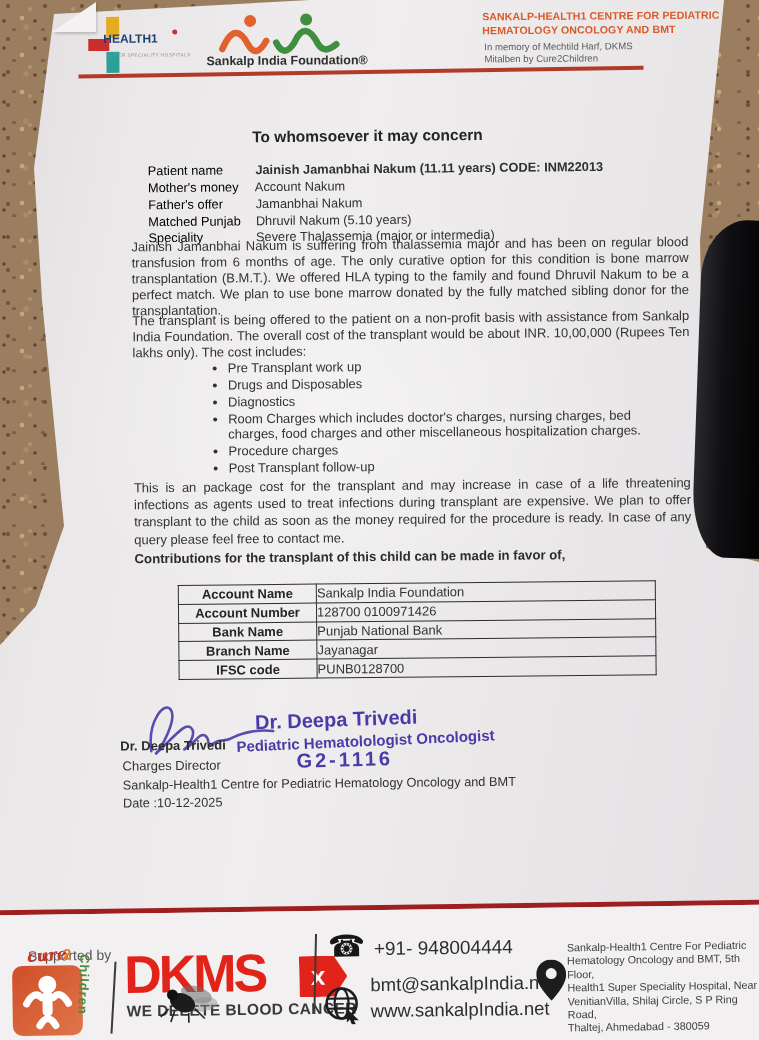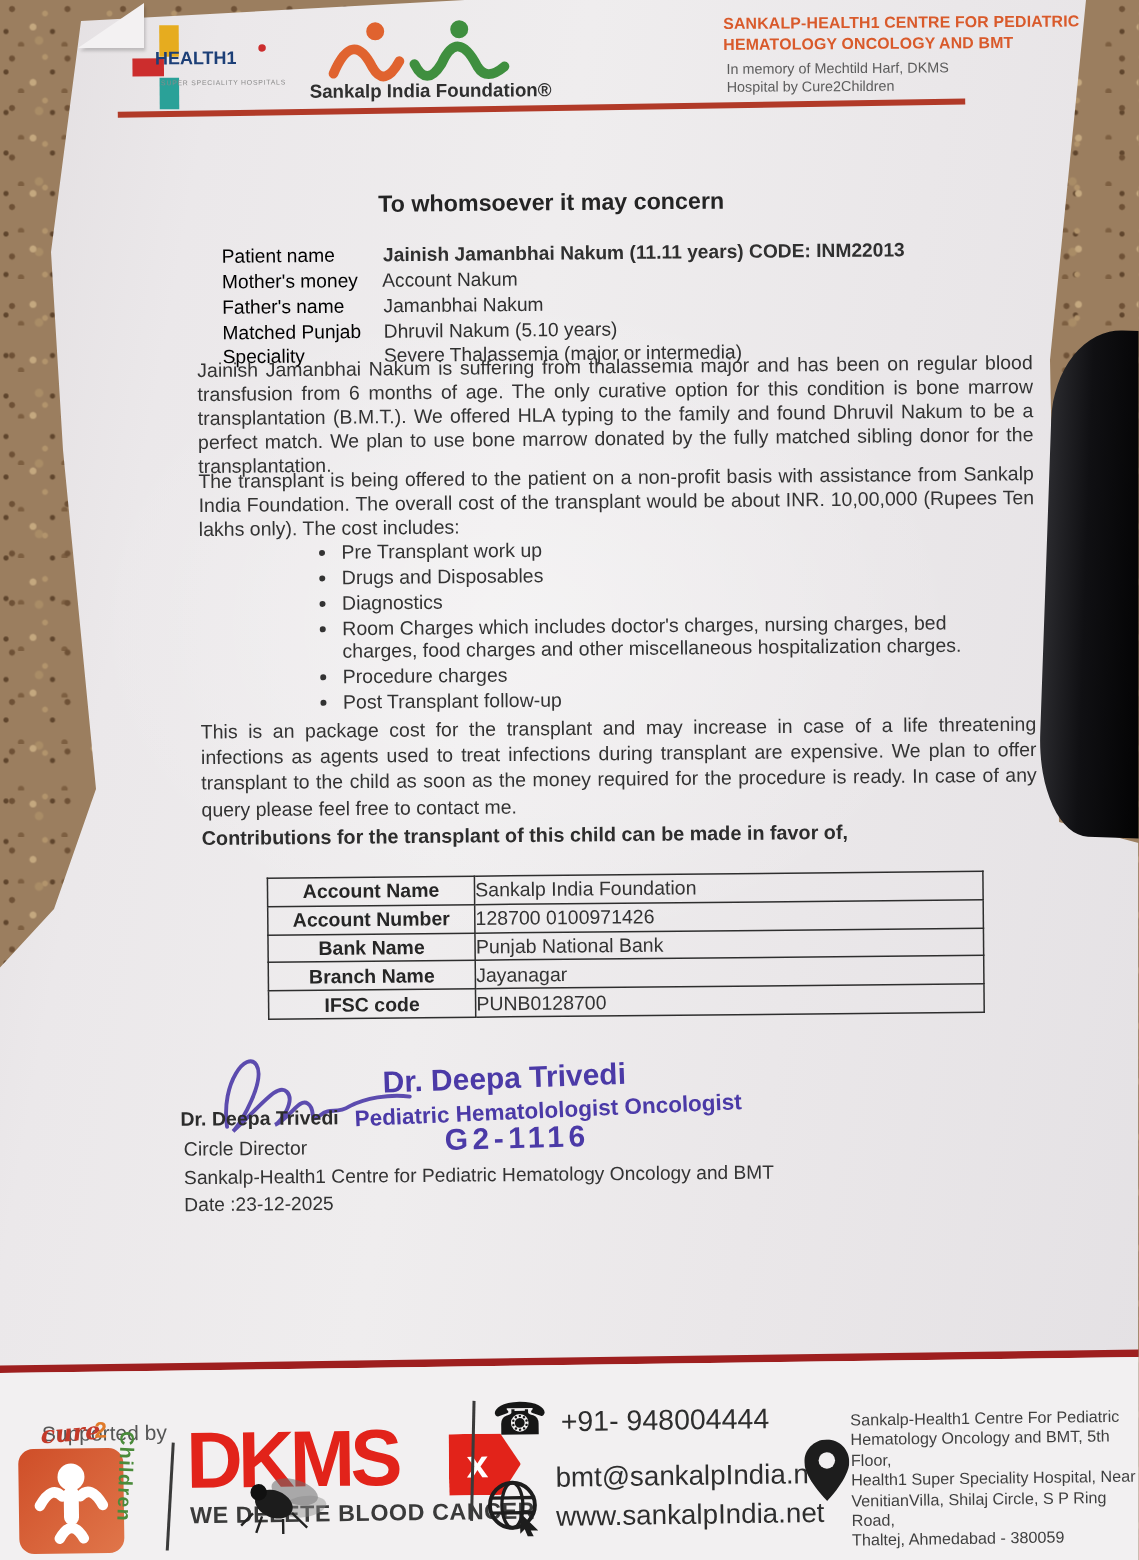--- a/index.html
+++ b/index.html
@@ -121,37 +121,37 @@
     <circle cx="32" cy="8" r="6" fill="#e0632f"></circle>
     <path d="M4,36 Q17,6 30,32 Q38,46 48,28" stroke="#e0632f" stroke-width="6.5" fill="none" stroke-linecap="round"></path>
     <circle cx="88" cy="7" r="6" fill="#3f8f3f"></circle>
     <path d="M58,30 Q66,46 76,30 Q87,6 100,32 Q106,42 118,32" stroke="#3f8f3f" stroke-width="6.5" fill="none" stroke-linecap="round"></path>
   </svg>
   <div class="sankalp-name">Sankalp India Foundation®</div>
 
   <div class="centre-line centre-l1">SANKALP-HEALTH1 CENTRE FOR PEDIATRIC</div>
   <div class="centre-line centre-l2">HEMATOLOGY ONCOLOGY AND BMT</div>
   <div class="memory">In memory of Mechtild Harf, DKMS</div>
-  <div class="supported-top">Hospital by Cure2Children</div>
+  <div class="supported-top">Mitalben by Cure2Children</div>
   <div class="header-rule"></div>
 </div>
 
 <div class="letter">
   <div class="title">To whomsoever it may concern</div>
 
   <div class="field-row" style="top:161px">
     <span class="field-label">Patient name</span>
     <span class="field-value fv-bold">Jainish Jamanbhai Nakum (11.11 years) CODE: INM22013</span>
   </div>
   <div class="field-row" style="top:178px">
     <span class="field-label">Mother's money</span>
     <span class="field-value">Account Nakum</span>
   </div>
   <div class="field-row" style="top:195px">
-    <span class="field-label">Father's name</span>
+    <span class="field-label">Father's offer</span>
     <span class="field-value">Jamanbhai Nakum</span>
   </div>
   <div class="field-row" style="top:212px">
     <span class="field-label">Matched Punjab</span>
     <span class="field-value">Dhruvil Nakum (5.10 years)</span>
   </div>
   <div class="field-row" style="top:228px">
     <span class="field-label">Speciality</span>
     <span class="field-value">Severe Thalassemia (major or intermedia)</span>
   </div>
@@ -195,24 +195,24 @@
     </tr>
   </tbody>
     </table>
 
   <svg class="scrawl" width="140" height="70" viewBox="0 0 140 70">
     <path d="M10,55 C6,25 24,4 30,14 C36,24 20,52 14,58 C34,40 44,26 50,32 C56,38 46,52 42,54 C52,50 58,36 64,40 C70,44 64,54 72,48 C80,42 82,48 92,42 C102,37 118,34 132,36" stroke="#4b3aa7" stroke-width="2.6" fill="none" stroke-linecap="round" opacity="0.9"></path>
   </svg>
   <div class="stamp-name">Dr. Deepa Trivedi</div>
   <div class="sig-name">Dr. Deepa Trivedi</div>
   <div class="stamp-title">Pediatric Hematolologist Oncologist</div>
-  <div class="sig-role">Circle Director</div>
+  <div class="sig-role">Charges Director</div>
   <div class="stamp-code">G2-1116</div>
   <div class="sig-org">Sankalp-Health1 Centre for Pediatric Hematology Oncology and BMT</div>
-  <div class="sig-date">Date :23-12-2025</div>
+  <div class="sig-date">Date :10-12-2025</div>
 </div>
 
 <div class="footer">
   <div class="footer-rule"></div>
   <div class="footer-bg"></div>
   <div class="supported-by">Supported by</div>
 
   <div class="cure-box">
     <svg width="70" height="70" viewBox="0 0 70 70">
       <circle cx="35" cy="19" r="9" fill="#fff"></circle>

